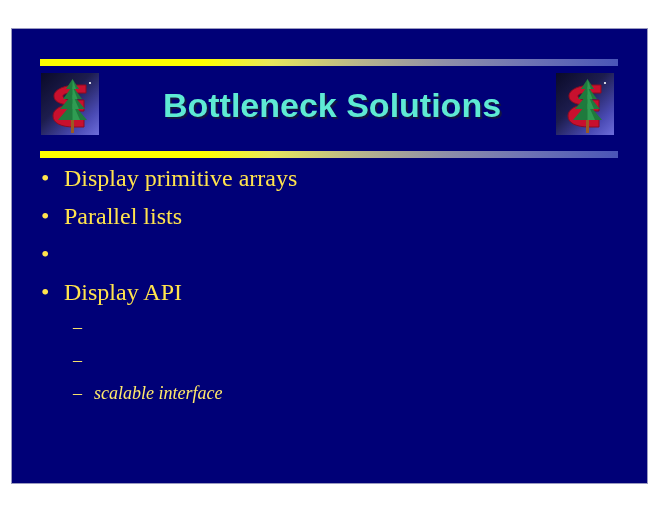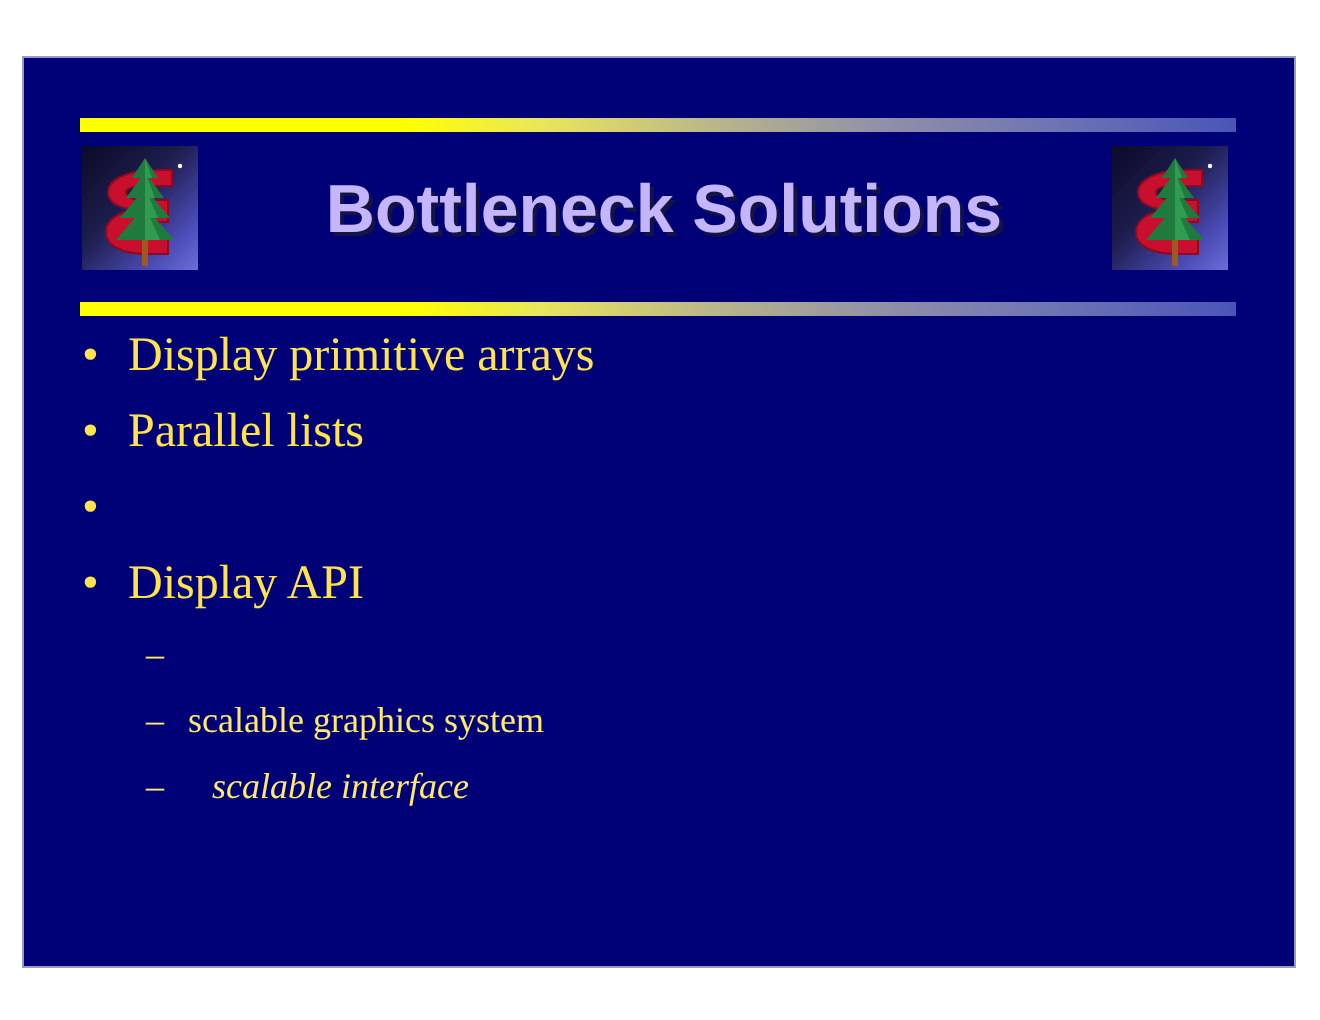--- a/index.html
+++ b/index.html
@@ -64,21 +64,21 @@
     position: absolute;
     left: 100px;
     top: 52px;
     width: 440px;
     height: 48px;
     line-height: 48px;
     text-align: center;
     font-family: "Liberation Sans", "DejaVu Sans", sans-serif;
     font-weight: bold;
     font-size: 34px;
-    color: #c4b5fd;
+    color: #5eead4;
     letter-spacing: 0px;
     text-shadow: 2px 2px 0 #141442;
     white-space: nowrap;
   }
 
   
   #body {
     position: absolute;
     left: 0;
     top: 130px;
@@ -113,21 +113,21 @@
     white-space: nowrap;
   }
   .bullet-l2 .marker {
     position: absolute;
     left: 61px;
     top: 0;
     line-height: 33px;
     font-size: 18px;
     color: #ffe96b;
   }
-  .bullet-l2.italic .label { font-style: italic; margin-left: 12px; }
+  .bullet-l2.italic .label { font-style: italic; }
 </style>
 </head>
 <body>
 
 <div id="slide">
 
   <div id="title-band">
 
     <div class="rule" id="rule-top"></div>
 
@@ -185,17 +185,17 @@
 
     <div class="rule" id="rule-bottom"></div>
   </div>
 
   <div id="body">
       <div class="bullet-l1"><span class="marker">•</span><span class="label">Display primitive arrays</span></div>
       <div class="bullet-l1"><span class="marker">•</span><span class="label">Parallel lists</span></div>
       <div class="bullet-l1"><span class="marker">•</span></div>
       <div class="bullet-l1"><span class="marker">•</span><span class="label">Display API</span></div>
       <div class="bullet-l2"><span class="marker">–</span></div>
-      <div class="bullet-l2"><span class="marker">–</span><span class="label">scalable graphics system</span></div>
+      <div class="bullet-l2"><span class="marker">–</span></div>
       <div class="bullet-l2 italic"><span class="marker">–</span><span class="label">scalable interface</span></div>
     </div>
 
 </div>
 
 </body></html>

